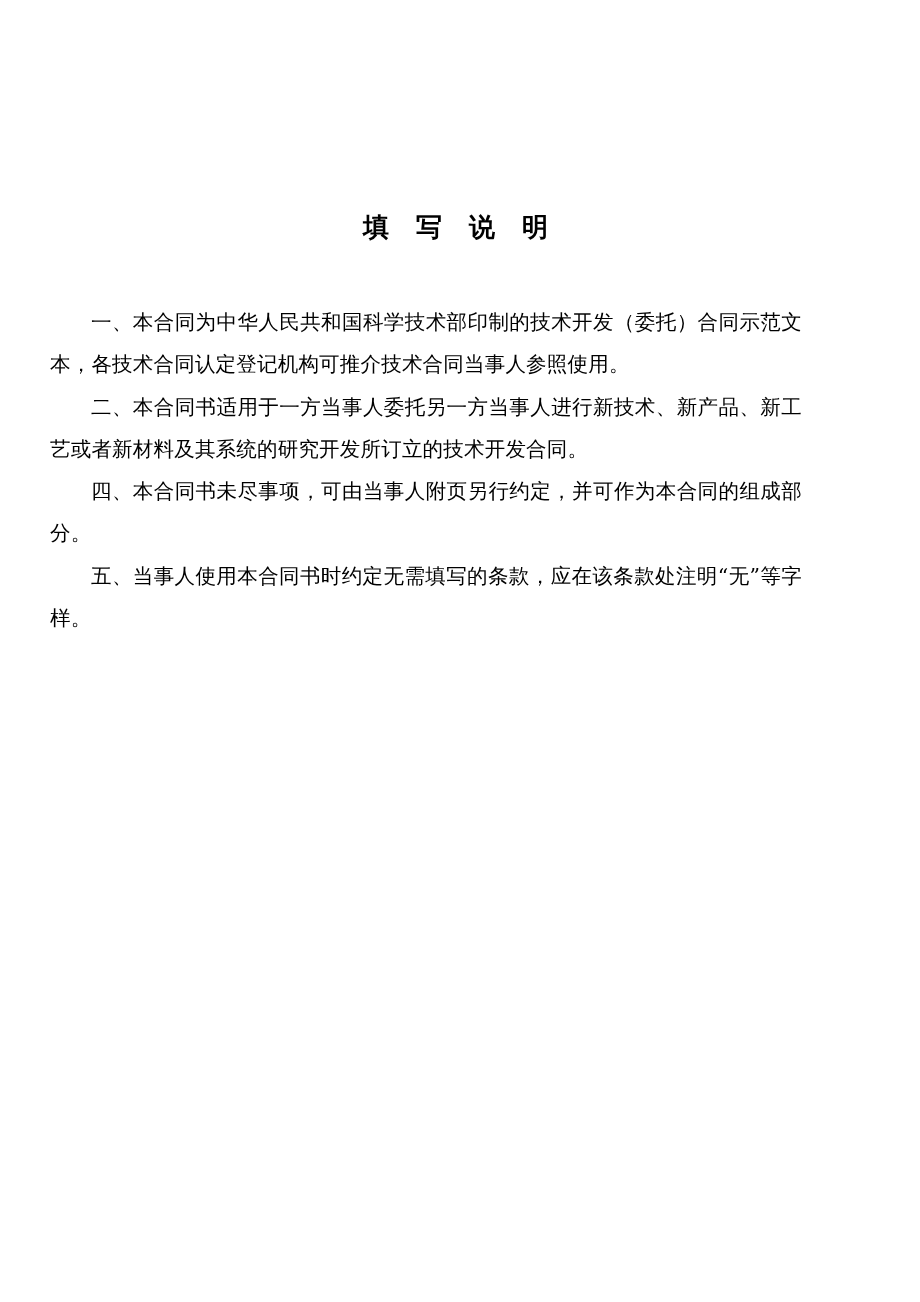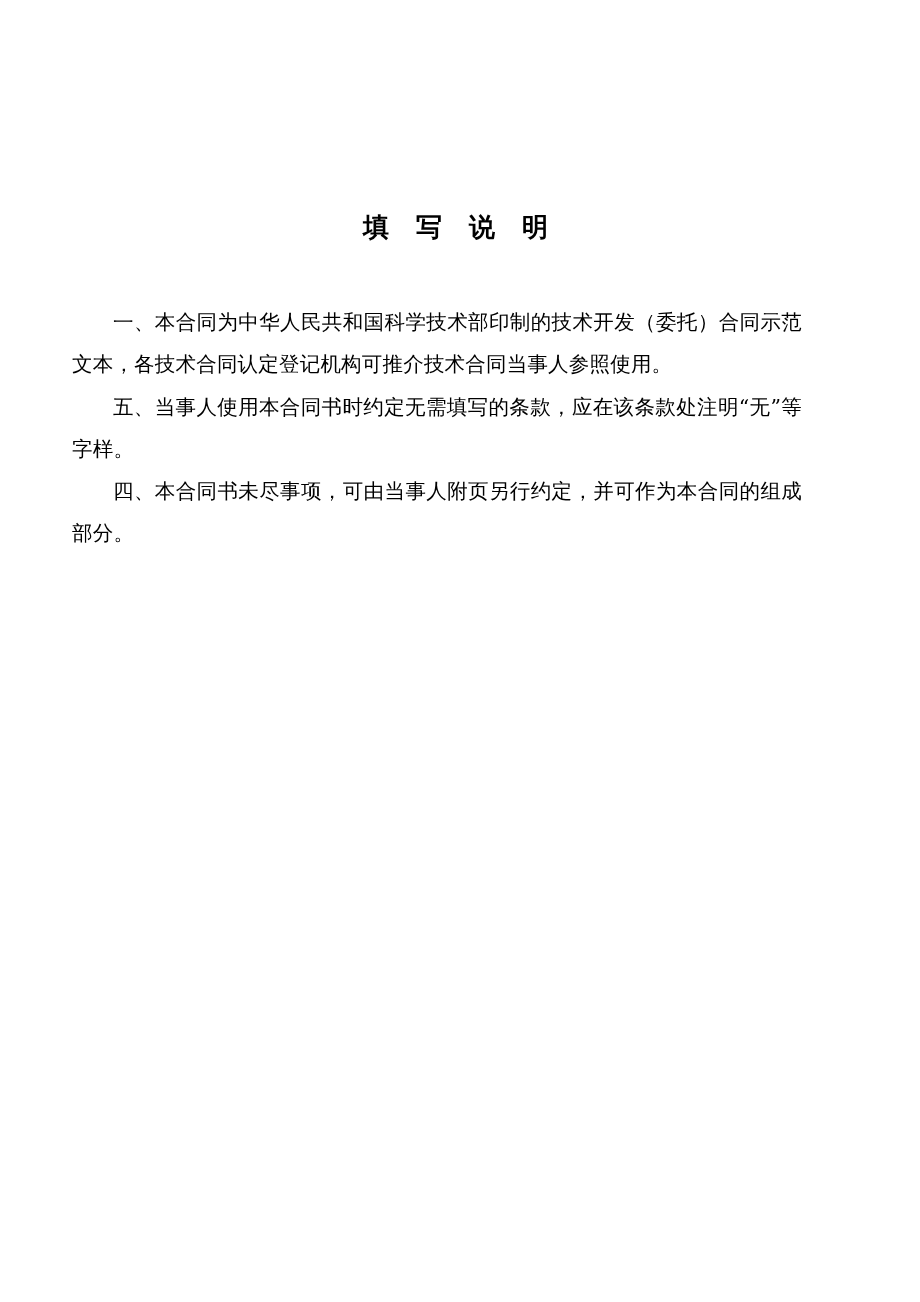--- a/index.html
+++ b/index.html
@@ -28,21 +28,21 @@
     font-size: 26px;
     font-weight: bold;
     letter-spacing: 9px;
     margin: 0;
     padding-top: 212px;
     line-height: 1.2;
     font-family: "DejaVu Serif", "Liberation Serif", serif;
   }
   .body-block {
     margin-top: 58px;
-    padding-left: 72px;
+    padding-left: 50px;
     padding-right: 118px;
   }
   .para {
     font-size: 20.5px;
     line-height: 2.06;
     text-align: justify;
     text-justify: inter-ideograph;
     text-indent: 41px;
     margin: 0 0 0 0;
     letter-spacing: 0.2px;
@@ -50,17 +50,18 @@
 </style>
 </head>
 <body>
 
 <div class="page">
 
   <h1 class="doc-title">填 写 说 明</h1>
 
   <div class="body-block">
     <p class="para">一、本合同为中华人民共和国科学技术部印制的技术开发（委托）合同示范文本，各技术合同认定登记机构可推介技术合同当事人参照使用。</p>
+    <p class="para">二、本合同书适用于一方当事人委托另一方当事人进行新技术、新产品、新工艺或者新材料及其系统的研究开发所订立的技术开发合同。</p>
+    <p class="para">四、本合同书未尽事项，可由当事人附页另行约定，并可作为本合同的组成部分。</p>
     <p class="para">五、当事人使用本合同书时约定无需填写的条款，应在该条款处注明“无”等字样。</p>
-    <p class="para">四、本合同书未尽事项，可由当事人附页另行约定，并可作为本合同的组成部分。</p>
   </div>
 
 </div>
 
 </body></html>

